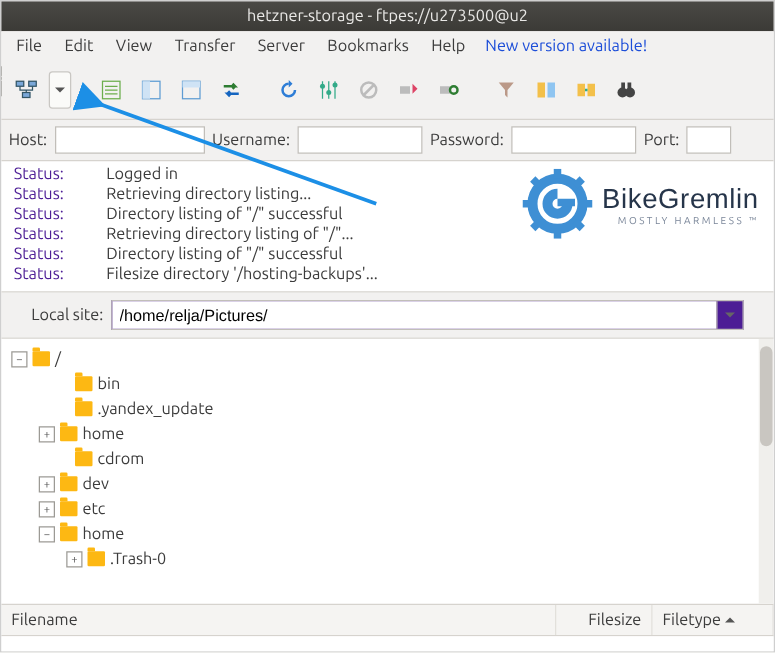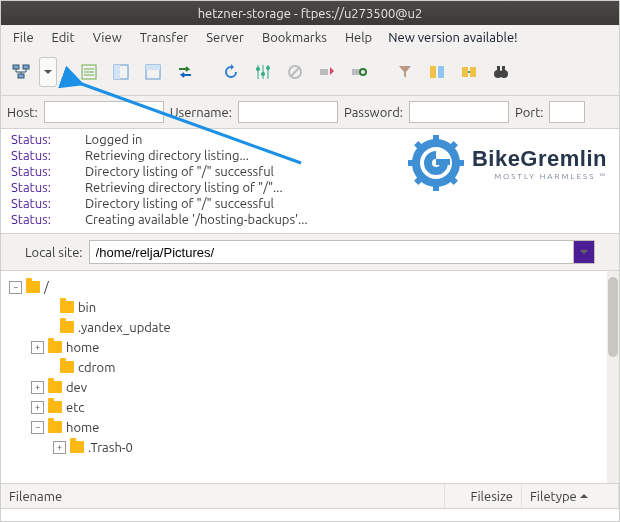--- a/index.html
+++ b/index.html
@@ -3,21 +3,21 @@
 <meta charset="utf-8">
 <style>
   html,body{margin:0;padding:0;font-family:Ubuntu,Cantarell,"Segoe UI",Arial,sans-serif;font-size:13px;color:#3c3c3c;background:#f5f5f4}
   .window{width:620px;height:522px;box-sizing:border-box;background:#f2f1f0;border:1px solid #cfcfcf;overflow:hidden;position:relative}
   
   .titlebar{height:24px;background:linear-gradient(#4a4945,#3b3a36);color:#e9e8e6;display:flex;align-items:center;font-size:13px;padding:0 8px}
   .titlebar span{margin:0 auto;font-weight:400}
   
   .menubar{height:24px;display:flex;align-items:center;gap:2px;padding:0 4px;background:#f2f1f0}
   .menubar .item{padding:2px 8px;border-radius:3px;cursor:default}
-  .newver{margin-left:6px;color:#0f172a}
+  .newver{margin-left:6px;color:#1d4ed8}
   
   .toolbar{height:46px;background:#f2f1f0;display:flex;align-items:center;gap:4px;padding:0 6px;border-bottom:1px solid #d6d3ce;position:relative}
   .tbtn{width:28px;height:28px;display:flex;align-items:center;justify-content:center;border-radius:3px}
   .tbtn svg{display:block}
   .dropbtn{width:16px;height:28px;display:flex;align-items:center;justify-content:center;border:1px solid #c9c7c3;border-radius:3px;background:#fafaf8}
   .sep{width:10px}
   .leftstub{position:absolute;left:-28px;top:52px;width:30px;height:24px;background:#3d3c38;color:#e9e9e7;display:flex;align-items:center;justify-content:flex-end;padding-right:4px;font-size:11px}
   
   .qcbar{height:32px;display:flex;align-items:center;gap:6px;padding:0 6px;background:#f2f1f0}
   .qcbar label{font-size:13px}
@@ -25,21 +25,21 @@
   .in-host{width:110px}
   .in-user{width:90px}
   .in-pass{width:90px}
   .in-port{width:26px}
   
   .log{height:100px;border-top:1px solid #d6d3ce;border-bottom:1px solid #d6d3ce;background:#fff;overflow:hidden;position:relative;padding:2px 10px}
   .log .row{display:flex;font-size:13px;line-height:16px}
   .log .lbl{width:74px;color:#4c1d95}
   .log .msg{color:#3c3c3c}
   .brand{position:absolute;right:12px;top:6px;display:flex;align-items:center;gap:8px}
-  .brand .txt1{font-family:Arial,sans-serif;font-weight:700;font-size:22px;color:#26354a;letter-spacing:.5px}
+  .brand .txt1{font-family:Arial,sans-serif;font-weight:400;font-size:22px;color:#26354a;letter-spacing:.5px}
   .brand .sub{font-size:8px;color:#7a8699;letter-spacing:2px;display:block;text-align:right}
   
   .lsbar{display:flex;align-items:center;gap:6px;padding:6px 24px;background:#f2f1f0}
   .lsbar label{font-size:13px}
   .ls-combo{flex:1;display:flex;border:1px solid #c1beb9;background:#4c1d95;height:22px}
   .ls-combo input{flex:1;border:none;padding:0 6px;font-size:13px}
   .ls-combo .caret{width:20px;display:flex;align-items:center;justify-content:center;border-left:1px solid #c1beb9;color:#6b6b6b}
   
   .tree{height:200px;background:#fff;border-top:1px solid #d6d3ce;border-bottom:1px solid #d6d3ce;overflow:auto;padding:6px 8px;position:relative}
   .tree-inner{font-size:13px;line-height:20px}
@@ -214,21 +214,21 @@
     <div class="row">
         <div class="lbl">Status:</div>
         <div class="msg">Retrieving directory listing of "/"...</div>
       </div>
     <div class="row">
         <div class="lbl">Status:</div>
         <div class="msg">Directory listing of "/" successful</div>
       </div>
     <div class="row">
         <div class="lbl">Status:</div>
-        <div class="msg">Creating available '/hosting-backups'...</div>
+        <div class="msg">Filesize directory '/hosting-backups'...</div>
       </div>
     <div class="brand">
       <svg width="56" height="56" viewBox="0 0 56 56">
         <g fill="#3e8fd4">
           <circle cx="28" cy="28" r="20" fill="none" stroke="#3e8fd4" stroke-width="8"></circle>
           <g transform="translate(28,28)">
             <rect x="-3" y="-28" width="6" height="8"></rect>
               <rect x="-3" y="20" width="6" height="8"></rect>
             <rect x="-28" y="-3" width="8" height="6"></rect>
               <rect x="20" y="-3" width="8" height="6"></rect>

